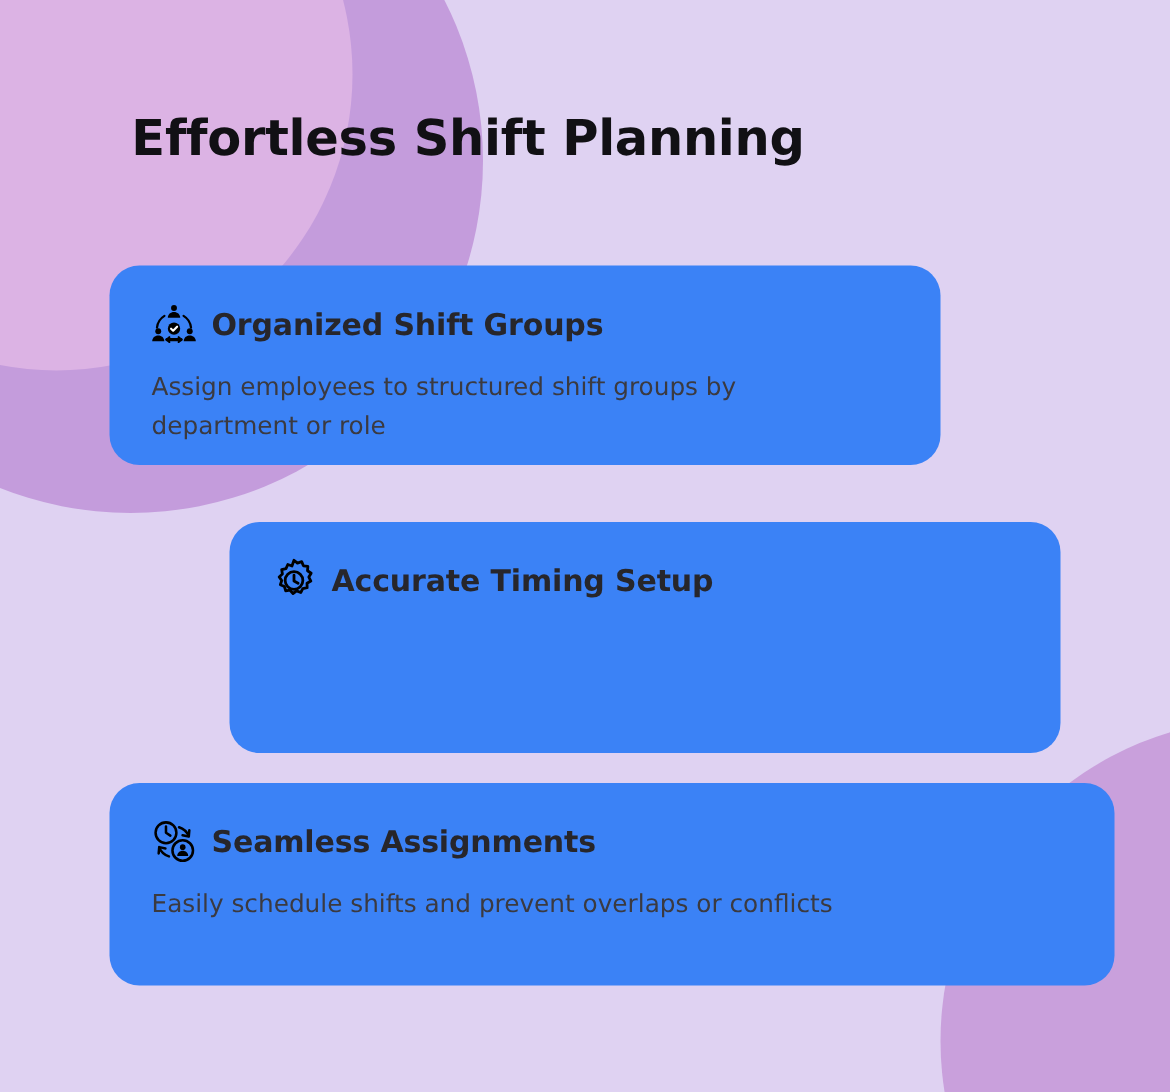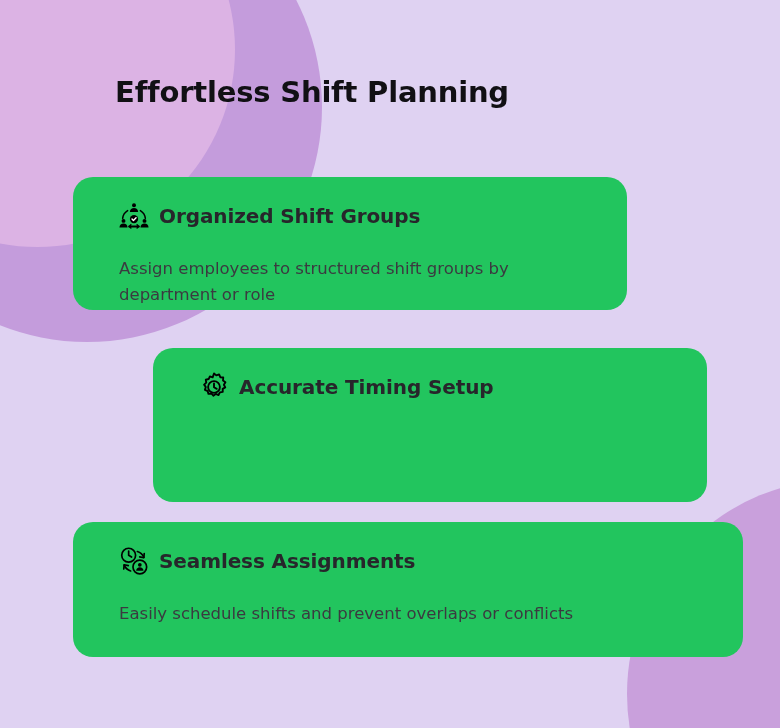--- a/index.html
+++ b/index.html
@@ -54,34 +54,34 @@
     background: #c9a0dc;
   }
 
   
   #page-title {
     position: absolute;
     left: 0;
     top: 70px;
     width: 624px;
     text-align: center;
-    font-size: 29px;
+    font-size: 33px;
     font-weight: bold;
     letter-spacing: -0.2px;
     color: #111014;
     line-height: 44px;
     white-space: nowrap;
   }
 
   
   .card {
     position: absolute;
-    background: #22c55e;
+    background: #3b82f6;
     border-radius: 20px;
-    padding: 22px 30px 24px 46px;
+    padding: 22px 30px 24px 28px;
   }
 
   #card-0 { left: 73px;  top: 177px; width: 554px; height: 133px; }
   #card-1 { left: 153px; top: 348px; width: 554px; height: 154px; }
   #card-2 { left: 73px;  top: 522px; width: 670px; height: 135px; }
 
   .card-head {
     display: flex;
     align-items: center;
     gap: 10px;
@@ -100,21 +100,21 @@
   .card-title {
     font-size: 20px;
     font-weight: bold;
     color: #27262b;
     letter-spacing: -0.1px;
     white-space: nowrap;
     line-height: 30px;
   }
 
   .card-desc {
-    margin-top: 23px;
+    margin-top: 12px;
     font-size: 16.5px;
     line-height: 26px;
     color: #3b3a40;
     max-width: 470px;
   }
 </style>
 </head>
 <body>
 
 <div id="poster">

